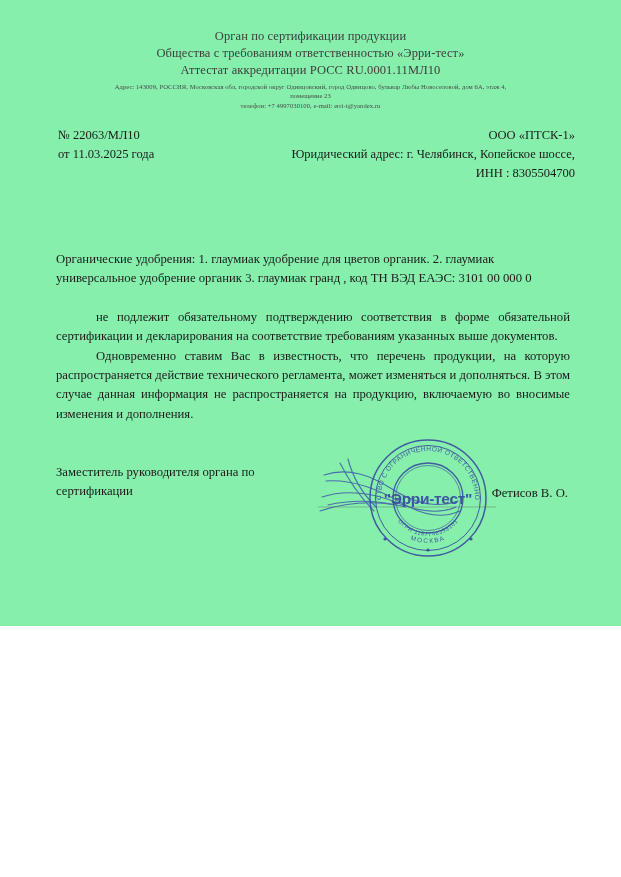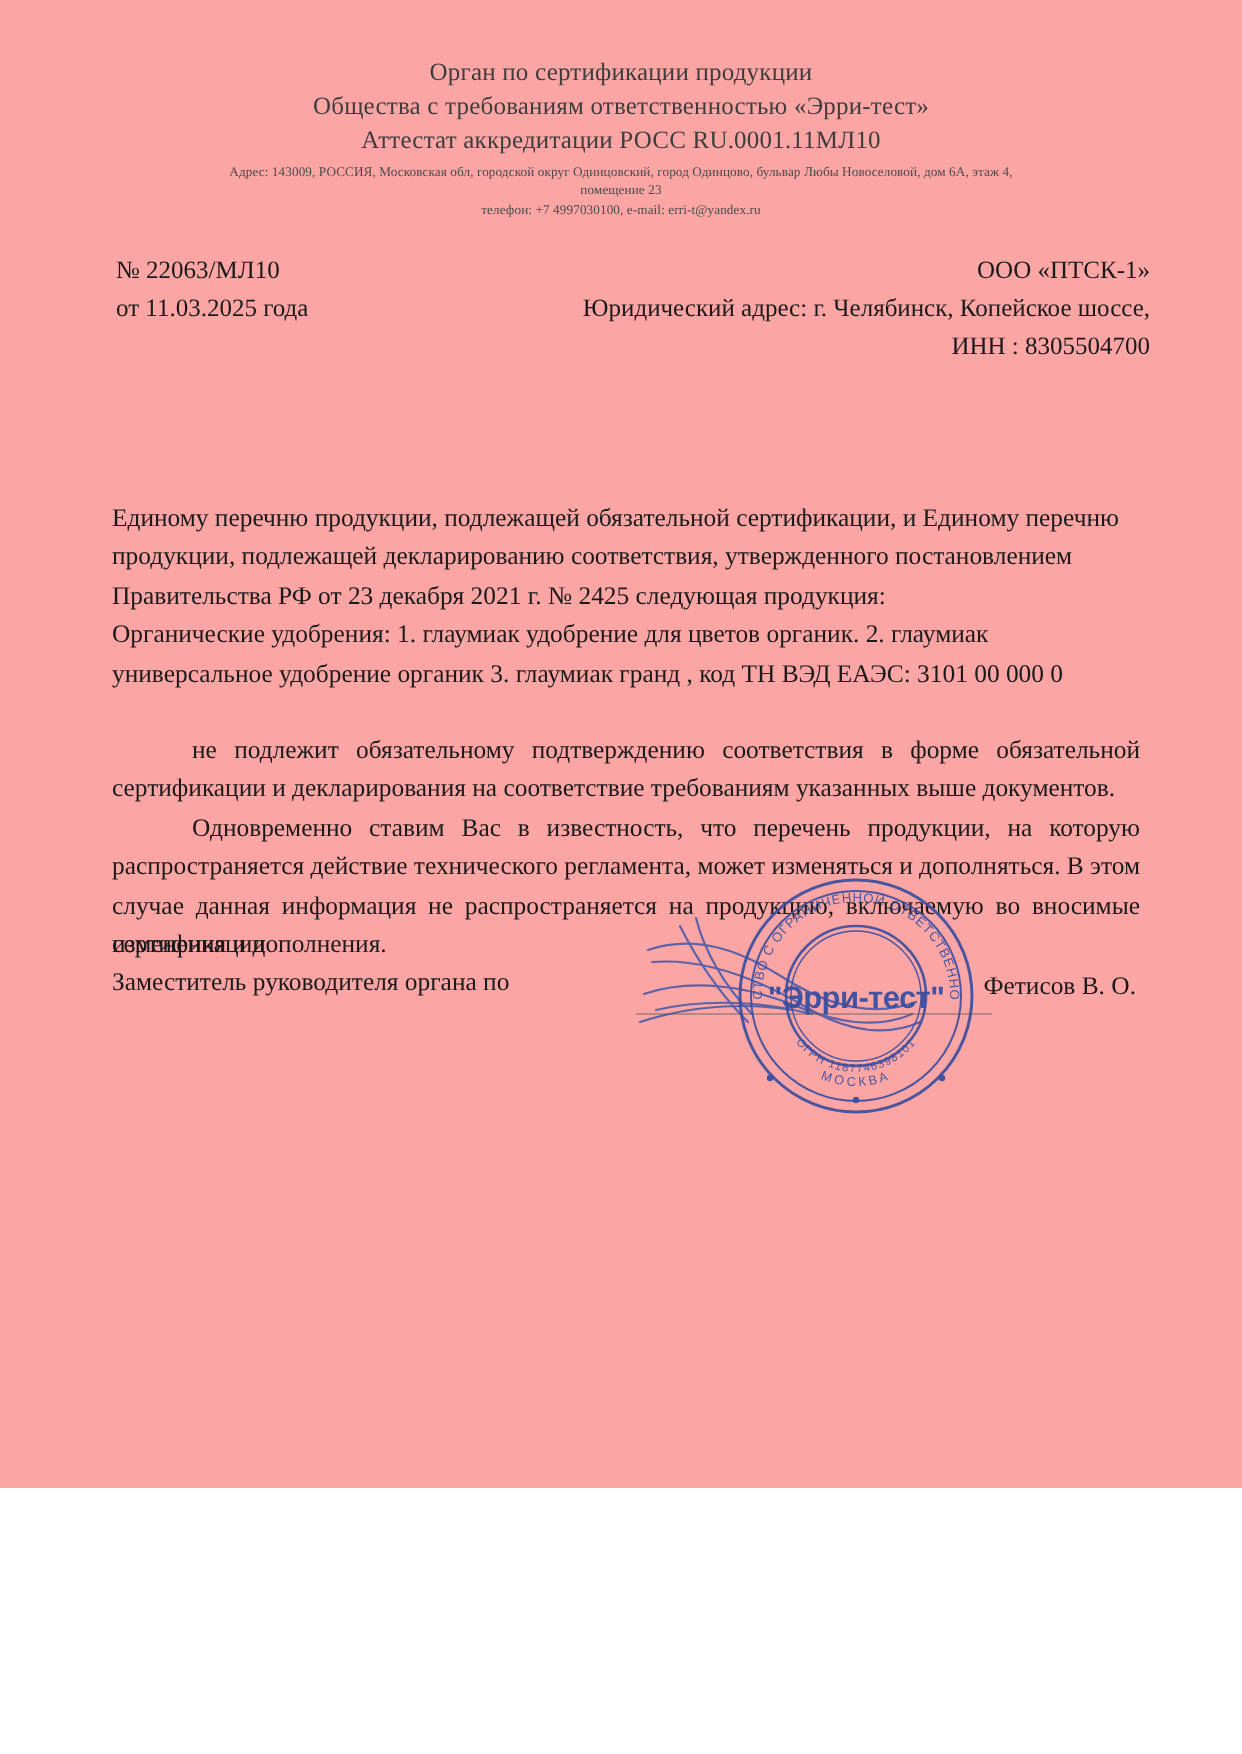--- a/index.html
+++ b/index.html
@@ -7,22 +7,22 @@
     padding: 0;
     background: #ffffff;
   }
   body {
     font-family: "Liberation Serif", "DejaVu Serif", serif;
     color: #1a1a1a;
   }
   #page {
     position: relative;
     width: 621px;
-    height: 744px;
-    background: #fca5a5;
+    height: 626px;
+    background: #86efac;
     overflow: hidden;
   }
 
   
   .letterhead {
     position: absolute;
     left: 0;
     top: 28px;
     width: 621px;
     text-align: center;
@@ -159,31 +159,30 @@
       <div>от 11.03.2025 года</div>
     </div>
     <div class="hdr-right">
       <div>ООО «ПТСК-1»</div>
       <div>Юридический адрес: г. Челябинск, Копейское шоссе,</div>
       <div>ИНН : 8305504700</div>
     </div>
   </div>
 
   <div class="body-wrap">
-    <p class="para">Единому перечню продукции, подлежащей обязательной сертификации, и Единому перечню продукции, подлежащей декларированию соответствия, утвержденного постановлением Правительства РФ от 23 декабря 2021 г. № 2425 следующая продукция:</p>
     <p class="para">Органические удобрения: 1. глаумиак удобрение для цветов органик. 2. глаумиак универсальное удобрение органик 3. глаумиак гранд , код ТН ВЭД ЕАЭС: 3101 00 000 0</p>
     <div class="gap-md"></div>
     <p class="indent block-just">не подлежит обязательному подтверждению соответствия в форме обязательной сертификации и декларирования на соответствие требованиям указанных выше документов.</p>
     <p class="indent block-just">Одновременно ставим Вас в известность, что перечень продукции, на которую распространяется действие технического регламента, может изменяться и дополняться. В этом случае данная информация не распространяется на продукцию, включаемую во вносимые изменения и дополнения.</p>
   </div>
 
   <div class="sig">
     <div class="sig-left">
+      <div>Заместитель руководителя органа по</div>
       <div>сертификации</div>
-      <div>Заместитель руководителя органа по</div>
     </div>
     <div class="sig-name">Фетисов В. О.</div>
   </div>
 
   <div class="signature-stroke">
     <svg width="180" height="105" viewBox="0 0 180 105" fill="none">
       <g stroke="#4257a8" stroke-width="1.1" fill="none" stroke-linecap="round" opacity="0.85">
         <path d="M6 30 C 30 22, 52 30, 74 44 C 96 58, 118 64, 140 56"></path>
         <path d="M8 36 C 34 34, 60 44, 84 58 C 104 70, 124 74, 142 66"></path>
         <path d="M4 52 C 28 44, 56 48, 80 58 C 100 66, 120 70, 138 62"></path>

